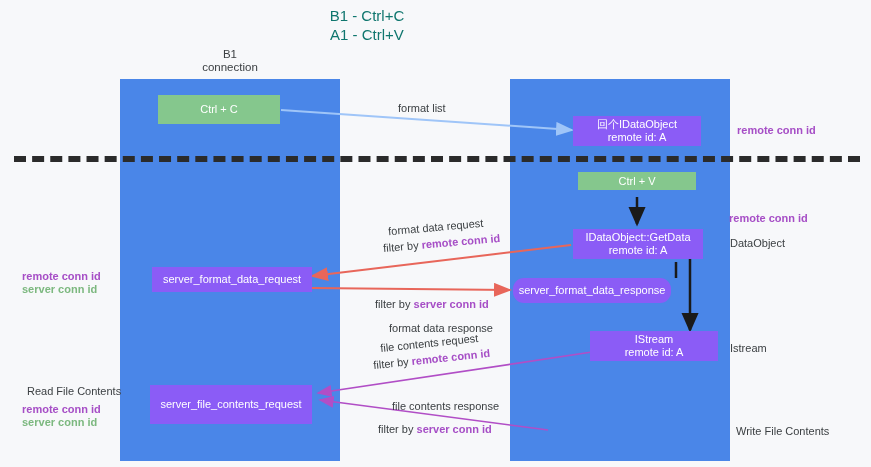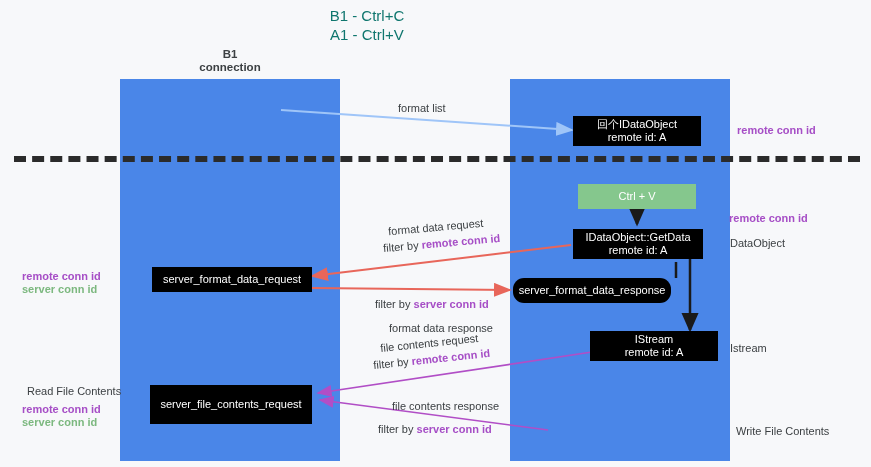--- a/index.html
+++ b/index.html
@@ -33,21 +33,21 @@
     border-top:6px dashed #2b2b2b;
   }
 
   
   .box{
     position:absolute;box-sizing:border-box;
     display:flex;flex-direction:column;align-items:center;justify-content:center;
     font-size:11px;line-height:13px;color:#ffffff;text-align:center;
   }
   .box.green{background:#85c78d;}
-  .box.orange{background:#000000;justify-content:center;}
+  .box.orange{background:#8b5cf6;justify-content:center;}
   .box .l2{font-size:11px;}
 
   
   .lbl{position:absolute;font-size:11px;line-height:14px;white-space:nowrap;}
   .lbl.dark{color:#3c4043;}
   .lbl.purple{color:#a64ec6;font-weight:bold;}
   .lbl.green{color:#7cb87f;font-weight:bold;}
   .lbl .pu{color:#a64ec6;font-weight:bold;}
 
   svg.arrows{position:absolute;left:0;top:0;width:871px;height:467px;pointer-events:none;}
@@ -55,21 +55,21 @@
 </head>
 <body>
 
 <div class="canvas">
 
   <div class="title">
     <div>B1 - Ctrl+C</div>
     <div>A1 - Ctrl+V</div>
   </div>
 
-  <div class="lane-head" style="left:120px;top:48px;width:220px;font-weight:bold;">
+  <div class="lane-head" style="left:120px;top:48px;width:220px;">
     <div>B1</div>
     <div>connection</div>
   </div>
   <div class="lane-head" style="left:510px;top:48px;width:220px;margin-top:30px;">
     <div>A1</div>
     <div>remote</div>
   </div>
 
   <div class="lane" style="left:120px;top:79px;width:220px;height:382px;"></div>
   <div class="lane" style="left:510px;top:79px;width:220px;height:382px;"></div>
@@ -100,27 +100,30 @@
 
     <path d="M 690 259 L 690 300 L 690 330" stroke="#1a1a1a" stroke-width="2.5" fill="none" marker-end="url(#ah-black)"></path>
 
     <path d="M 676 278 L 676 262" stroke="#1a1a1a" stroke-width="2.5" fill="none"></path>
 
     <line x1="592" y1="352" x2="318" y2="393" stroke="#b14ec6" stroke-width="1.7" marker-end="url(#ah-magenta)"></line>
 
     <line x1="548" y1="430" x2="320" y2="400" stroke="#b14ec6" stroke-width="1.7" marker-end="url(#ah-magenta)"></line>
   </svg>
 
+  <div class="box green" style="left:158px;top:95px;width:122px;height:29px;">
+    <div>Ctrl + C</div>
+  </div>
 
   <div class="box orange" style="left:573px;top:116px;width:128px;height:30px;">
     <div>回个IDataObject</div>
     <div class="l2">remote id: A</div>
   </div>
 
-  <div class="box green" style="left:578px;top:184px;width:118px;height:25px;">
+  <div class="box green" style="left:578px;top:172px;width:118px;height:18px;">
     <div>Ctrl + V</div>
   </div>
 
   <div class="box orange" style="left:573px;top:229px;width:130px;height:30px;">
     <div>IDataObject::GetData</div>
     <div class="l2">remote id: A</div>
   </div>
 
   <div class="box orange" style="left:152px;top:267px;width:160px;height:25px;">
     <div>server_format_data_request</div>

